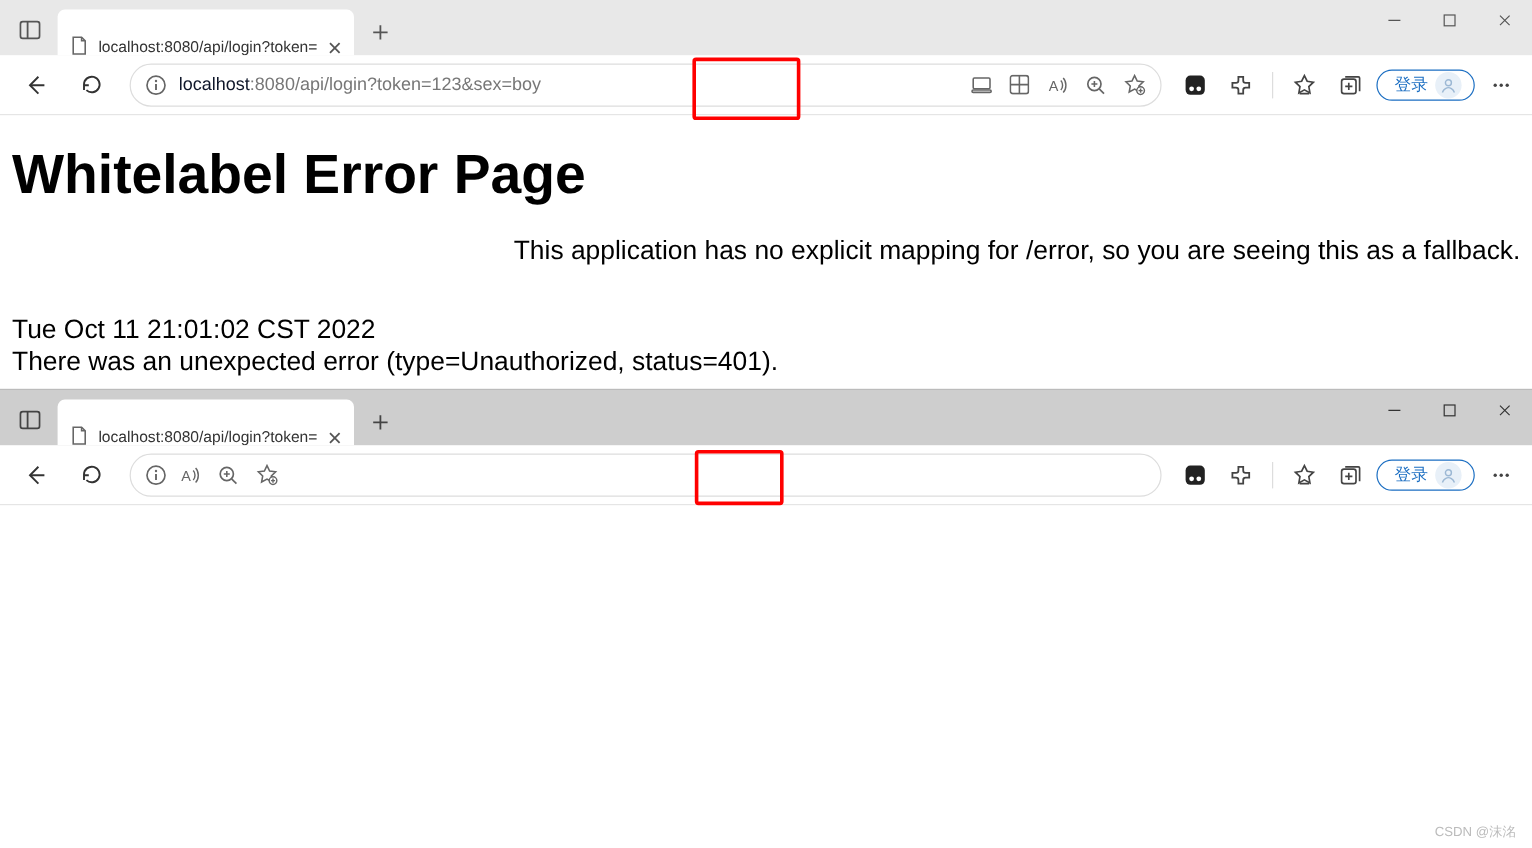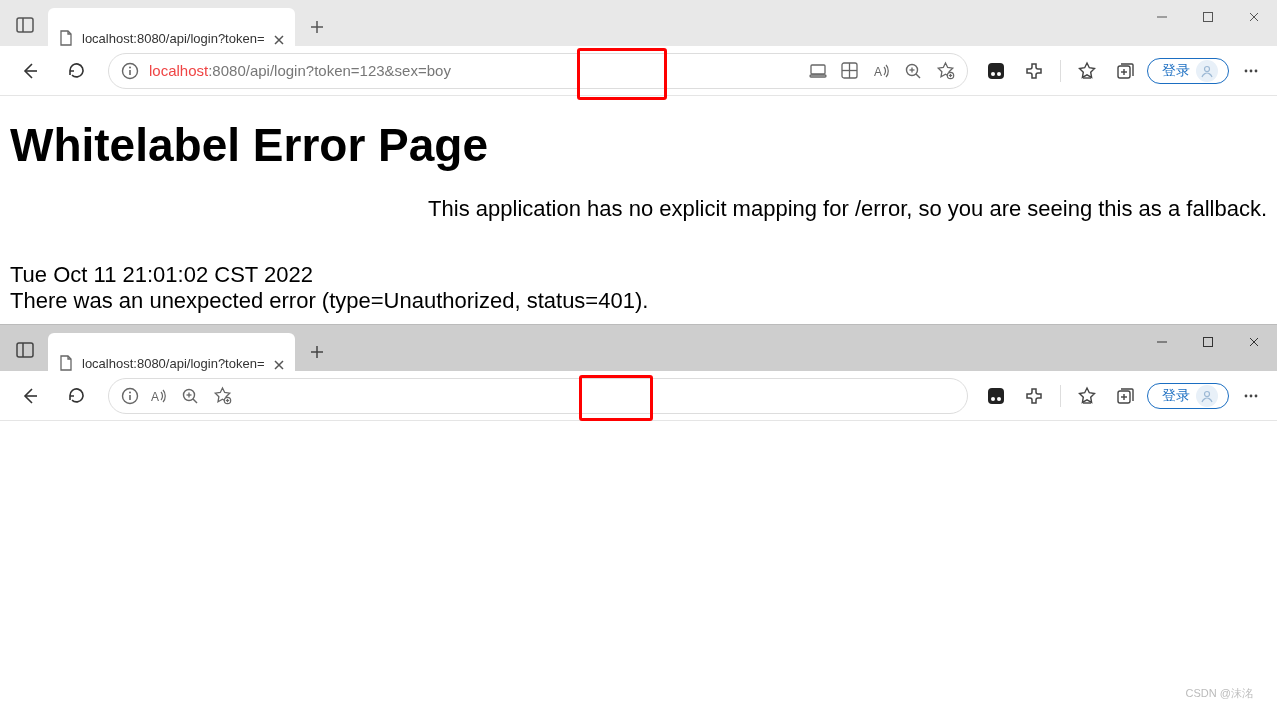--- a/index.html
+++ b/index.html
@@ -16,21 +16,21 @@
     .tab-title { flex: 1; overflow: hidden; text-overflow: ellipsis; white-space: nowrap; }
     .new-tab { width: 32px; height: 32px; display: flex; align-items: center; justify-content: center; margin-left: 6px; margin-bottom: 3px; }
     
     .window-controls { position: absolute; right: 0; top: 0; height: 40px; display: flex; }
     .win-btn { width: 46px; height: 34px; display: flex; align-items: center; justify-content: center; color: #555; }
     
     .toolbar { height: 50px; background: #fff; display: flex; align-items: center; padding: 0 10px; gap: 6px; border-bottom: 1px solid #e5e5e5; }
     .nav-btn { width: 40px; height: 40px; display: flex; align-items: center; justify-content: center; border-radius: 4px; color: #444; }
     .address-bar { flex: 1; height: 36px; background: #fff; border: 1px solid #ddd; border-radius: 18px; display: flex; align-items: center; padding: 0 12px; gap: 10px; margin: 0 6px; position: relative; }
     .url-text { font-size: 15px; color: #777; flex: 1; }
-    .url-host { color: #ef4444; }
+    .url-host { color: #0f172a; }
     .addr-icons { display: flex; gap: 14px; align-items: center; }
     .addr-icon { color: #666; display: flex; }
     
     .red-box { position: absolute; border: 3px solid #ff0000; border-radius: 3px; pointer-events: none; }
     .red-box.box1 { left: 468px; top: -6px; width: 90px; height: 52px; }
     .red-box.box2 { left: 470px; top: -4px; width: 74px; height: 46px; }
     
     .ext-icon { width: 32px; height: 32px; display: flex; align-items: center; justify-content: center; border-radius: 4px; color: #444; }
     .divider { width: 1px; height: 22px; background: #ddd; margin: 0 4px; }
     
@@ -38,21 +38,21 @@
     .avatar-circle { width: 22px; height: 22px; border-radius: 50%; background: #e8f0f8; display: flex; align-items: center; justify-content: center; font-size: 12px; }
     
     .content1 { padding: 10px 10px; }
     .error-title { font-size: 46px; font-weight: 700; color: #000; margin: 12px 0 24px 0; }
     .error-msg { font-size: 22px; color: #000; margin-bottom: 24px; text-align: right; }
     .error-ts { font-size: 22px; color: #000; margin-top: 40px; }
     .error-detail { font-size: 22px; color: #000; }
     
     .content2 { padding: 14px 12px; font-size: 22px; color: #000; }
     
-    .watermark { position: absolute; right: 24px; bottom: 6px; font-size: 11px; color: #bbb; }
+    .watermark { position: absolute; right: 14px; bottom: 6px; font-size: 11px; color: #bbb; }
     
     svg { display: block; }
   </style>
 </head>
 <body>
 
 <div class="browser-window">
   <div class="tab-strip">
     <div class="tab-panel-btn">
       <svg width="18" height="18" viewBox="0 0 18 18">

